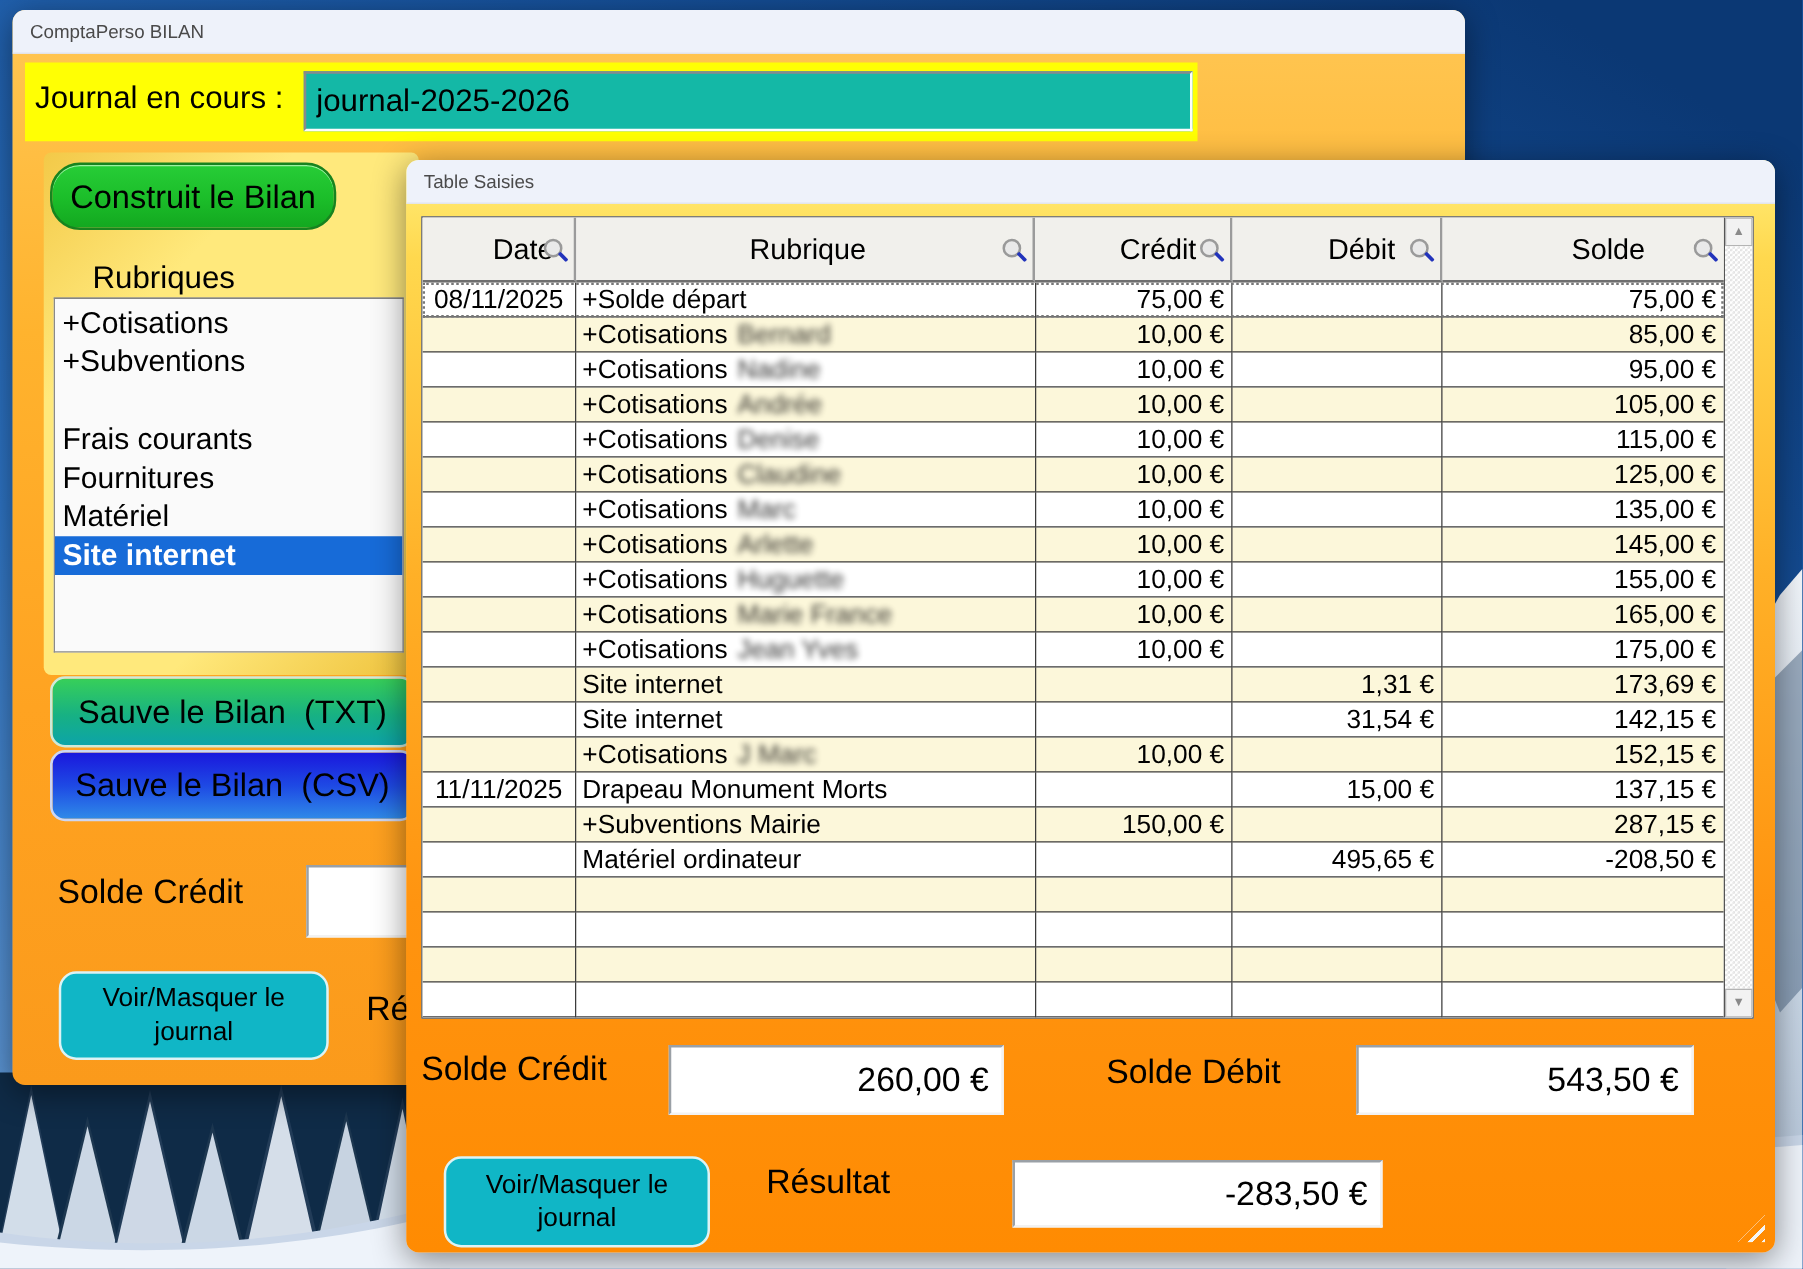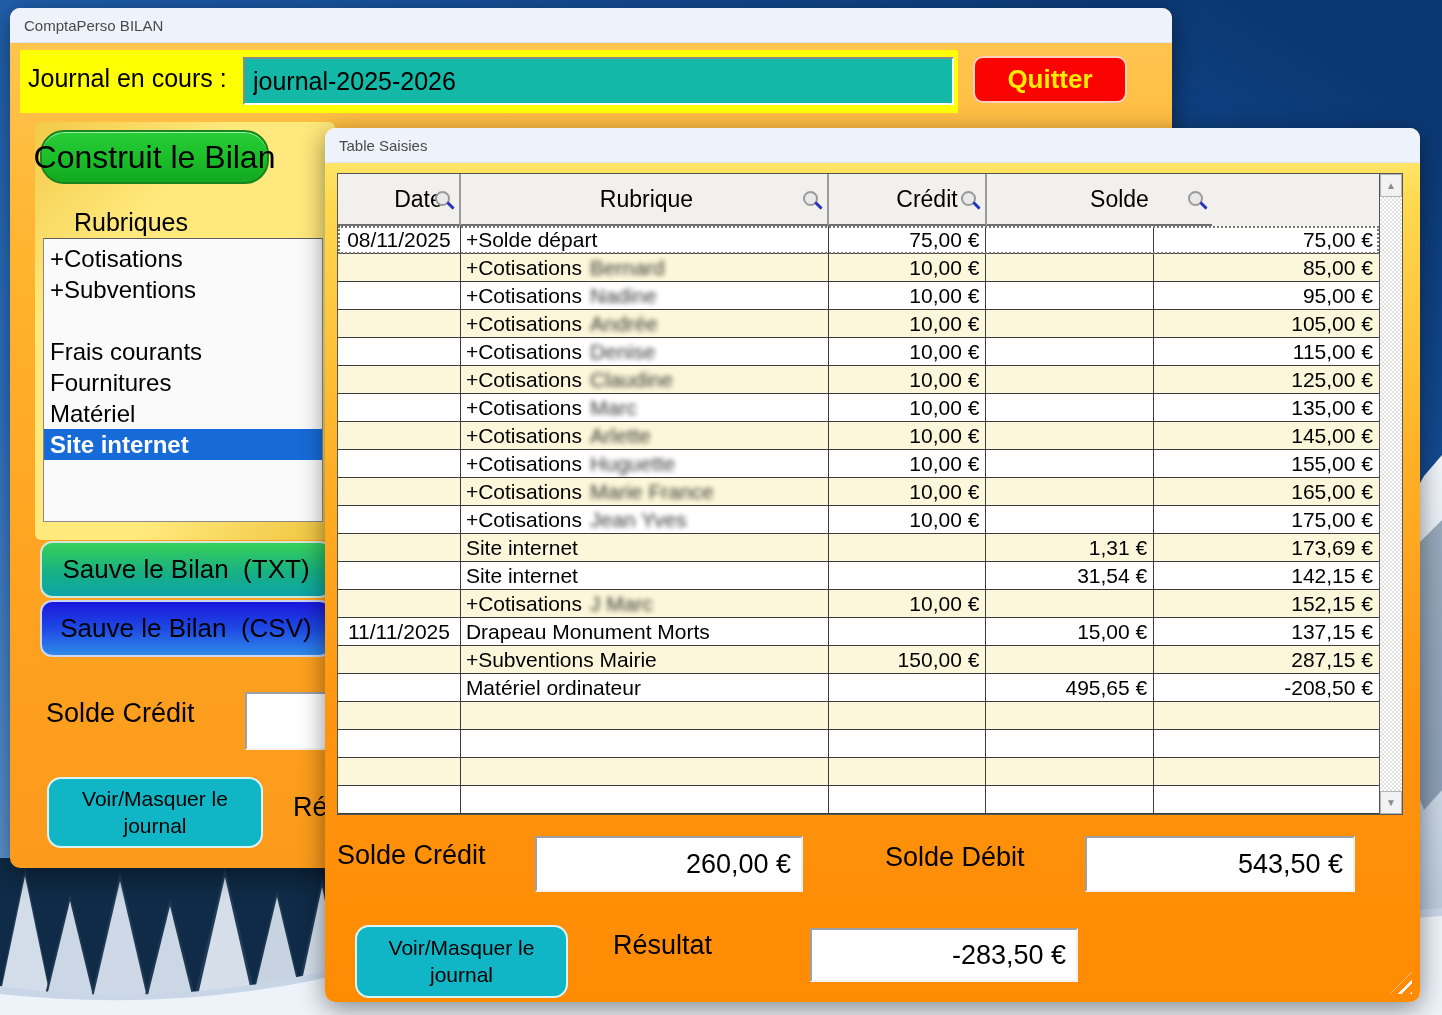--- a/index.html
+++ b/index.html
@@ -23,21 +23,21 @@
   .journal-label{position:absolute;left:8px;top:14px;font-size:25px;}
   .journal-input{position:absolute;left:223px;top:7px;width:711px;height:48px;box-sizing:border-box;
     background:#14b8a6;border:2px solid;border-color:#8a8a8a #fdfdfd #fdfdfd #8a8a8a;
     font-family:"Liberation Sans",sans-serif;font-size:25px;padding:0 8px;outline:none;color:#000;}
   .btn{display:flex;align-items:center;justify-content:center;text-align:center;
     cursor:default;box-sizing:border-box;white-space:pre;}
   #quit-btn{position:absolute;left:963px;top:48px;width:154px;height:47px;background:#fb0300;
     border:2px solid #ffcfc0;border-radius:10px;color:#ffec00;font-weight:bold;font-size:26px;}
   #left-panel{position:absolute;left:25px;top:114px;width:300px;height:418px;border-radius:6px;
     background:linear-gradient(135deg,#f3c948 0%,#ffe97c 28%,#ffe97c 72%,#efc23c 100%);}
-  #build-btn{position:absolute;left:30px;top:122px;width:229px;height:54px;font-size:32px;
+  #build-btn{position:absolute;left:30px;top:122px;width:229px;height:54px;font-size:26px;
     background:linear-gradient(180deg,#27cd37 0%,#1bbd29 55%,#13a820 100%);
     border:2px solid #18831f;border-radius:24px;box-shadow:inset 0 1px 0 #9cf0a2;}
   #rubriques-label{position:absolute;left:36px;top:200px;font-size:25px;margin-left:28px;}
   #rubriques-listbox{position:absolute;left:33px;top:230px;width:280px;height:284px;box-sizing:border-box;
     background:#fafafa;border:1px solid #8a8a8a;border-top-color:#5f5f5f;padding-top:4px;overflow:hidden;}
   .list-item{height:31px;line-height:31px;font-size:24px;padding-left:6px;}
   .list-item.sel{background:#176bd8;color:#fff;font-weight:bold;}
   #save-txt-btn{position:absolute;left:30px;top:533px;width:292px;height:57px;font-size:26px;
     background:linear-gradient(180deg,#37cf59 0%,#17b183 55%,#0da4a8 100%);
     border:2px solid #cfe9d8;border-radius:12px;}
@@ -89,21 +89,21 @@
     background-image:linear-gradient(45deg,#e2e2e2 25%,transparent 25%,transparent 75%,#e2e2e2 75%),
       linear-gradient(45deg,#e2e2e2 25%,transparent 25%,transparent 75%,#e2e2e2 75%);
     background-size:4px 4px;background-position:0 0,2px 2px;}
   
   #tw-solde-credit-label{position:absolute;left:12px;top:712px;font-size:27px;}
   #tw-solde-credit-input{position:absolute;left:210px;top:708px;width:268px;height:56px;}
   #tw-solde-debit-label{position:absolute;left:560px;top:714px;font-size:27px;}
   #tw-solde-debit-input{position:absolute;left:760px;top:708px;width:270px;height:56px;}
   #tw-toggle-btn{position:absolute;left:30px;top:797px;width:213px;height:73px;}
   #tw-resultat-label{position:absolute;left:288px;top:802px;font-size:27px;}
-  #tw-resultat-input{position:absolute;left:485px;top:800px;width:268px;height:54px;}
+  #tw-resultat-input{position:absolute;left:485px;top:800px;width:296px;height:54px;}
   #resize-grip{position:absolute;right:8px;bottom:8px;width:22px;height:22px;
     background:repeating-linear-gradient(135deg,transparent 0 5px,#f4f4f4 5px 8px);
     clip-path:polygon(100% 0,100% 100%,0 100%);}
 </style>
 </head>
 <body>
 
 <svg id="wallpaper" width="1442" height="1015" viewBox="0 0 1442 1015">
   <defs>
     <linearGradient id="sky" x1="0" y1="1" x2="0.85" y2="0">
@@ -159,21 +159,20 @@
 <div class="window" id="main-win">
   <div class="titlebar">
     <span>ComptaPerso BILAN</span>
   </div>
 
   <div class="journal-strip">
     <span class="journal-label">Journal en cours :</span>
     <input class="journal-input" type="text" value="journal-2025-2026" style="">
   </div>
 
-  <div class="btn" id="quit-btn">Quitter</div>
 
   <div id="left-panel"></div>
 
   <div class="btn" id="build-btn">Construit le Bilan</div>
 
   <div id="rubriques-label">Rubriques</div>
 
   <div id="rubriques-listbox">
       <div class="list-item">+Cotisations</div>
       <div class="list-item">+Subventions</div>
@@ -207,20 +206,24 @@
           <div class="hcell w0">
             <span>Date</span>
             <span class="mag"></span>
           </div>
           <div class="hcell w1">
             <span>Rubrique</span>
             <span class="mag"></span>
           </div>
           <div class="hcell w2">
             <span>Crédit</span>
+            <span class="mag"></span>
+          </div>
+          <div class="hcell w3">
+            <span>Débit</span>
             <span class="mag"></span>
           </div>
           <div class="hcell w4">
             <span>Solde</span>
             <span class="mag"></span>
           </div>
         </div>
       <div id="grid-body">
           <div class="trow c0 sel">
             <div class="tcell w0">08/11/2025</div>

